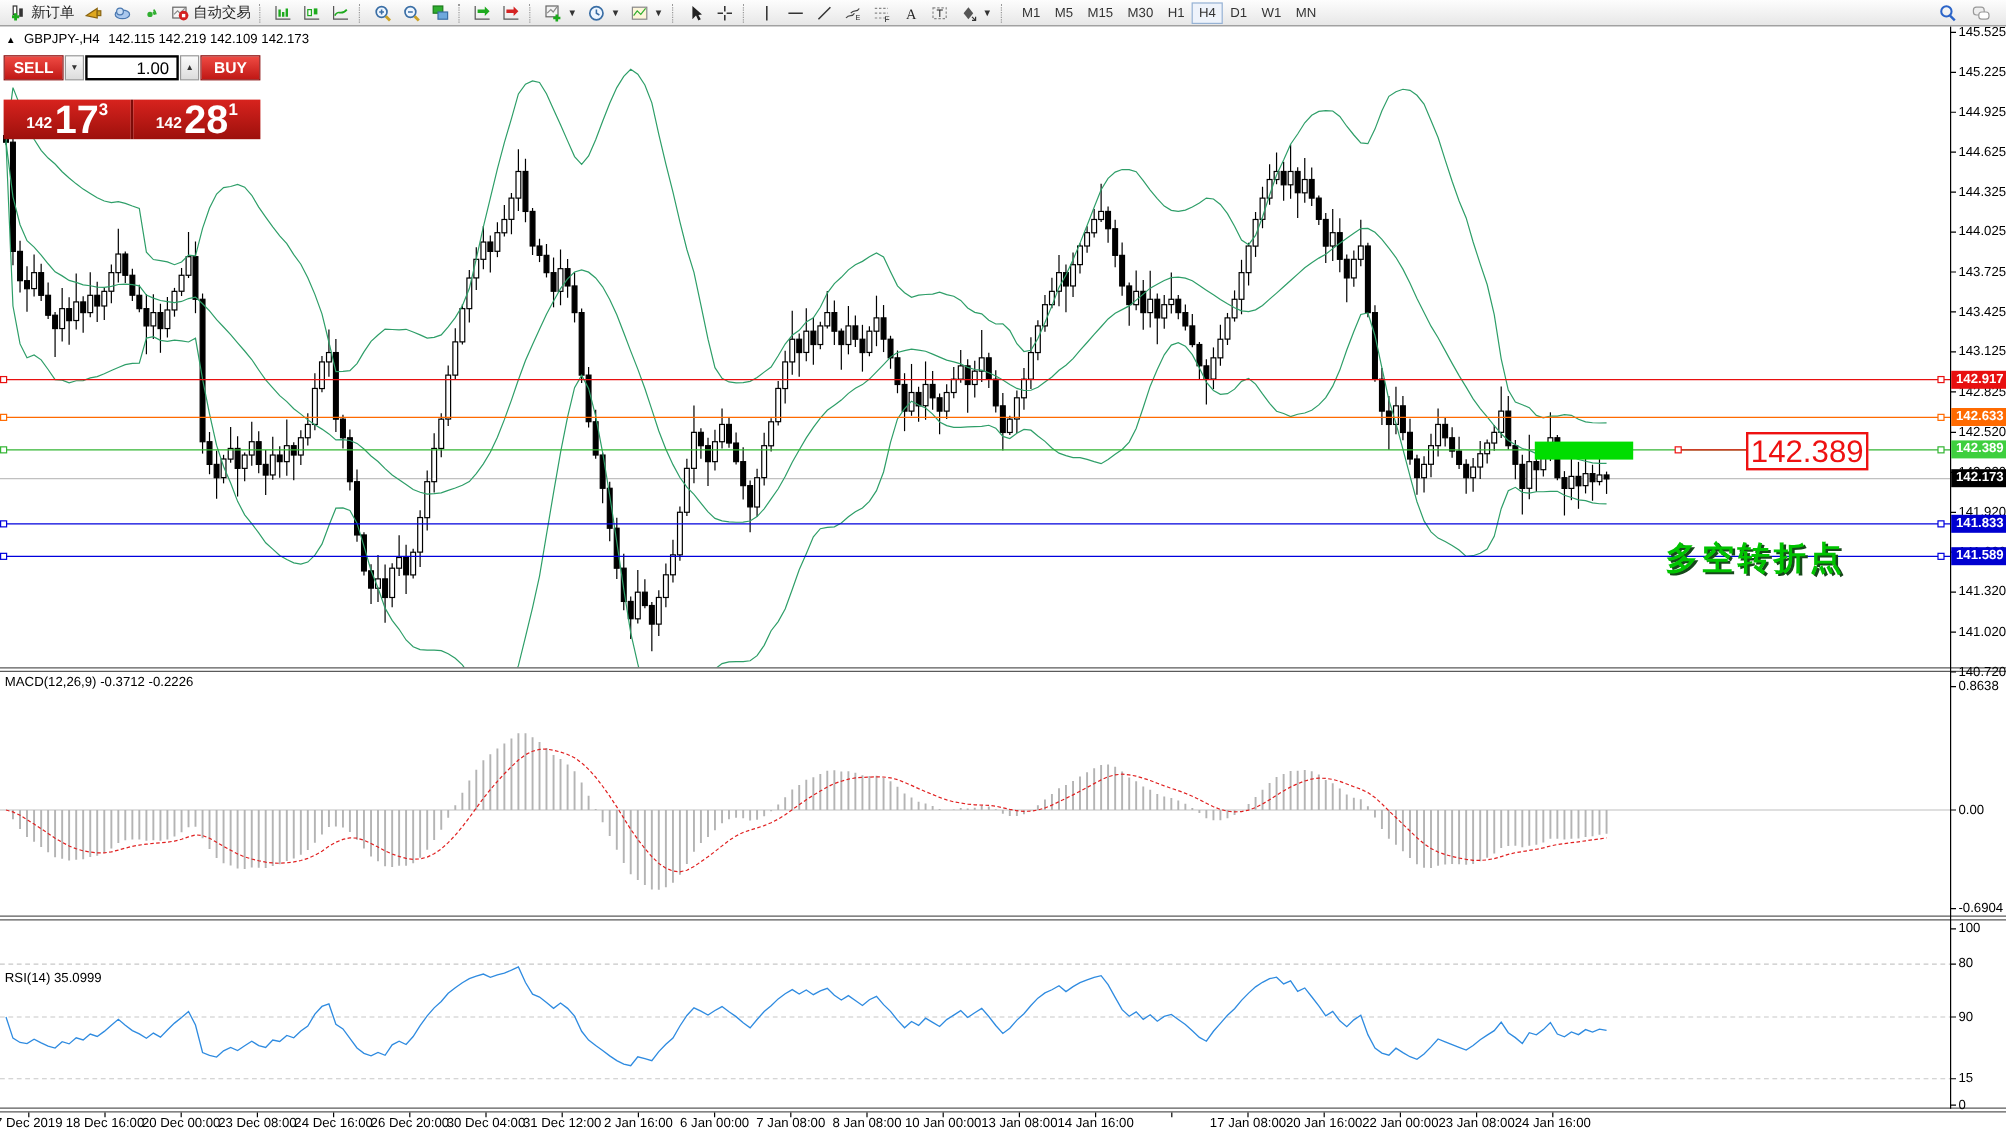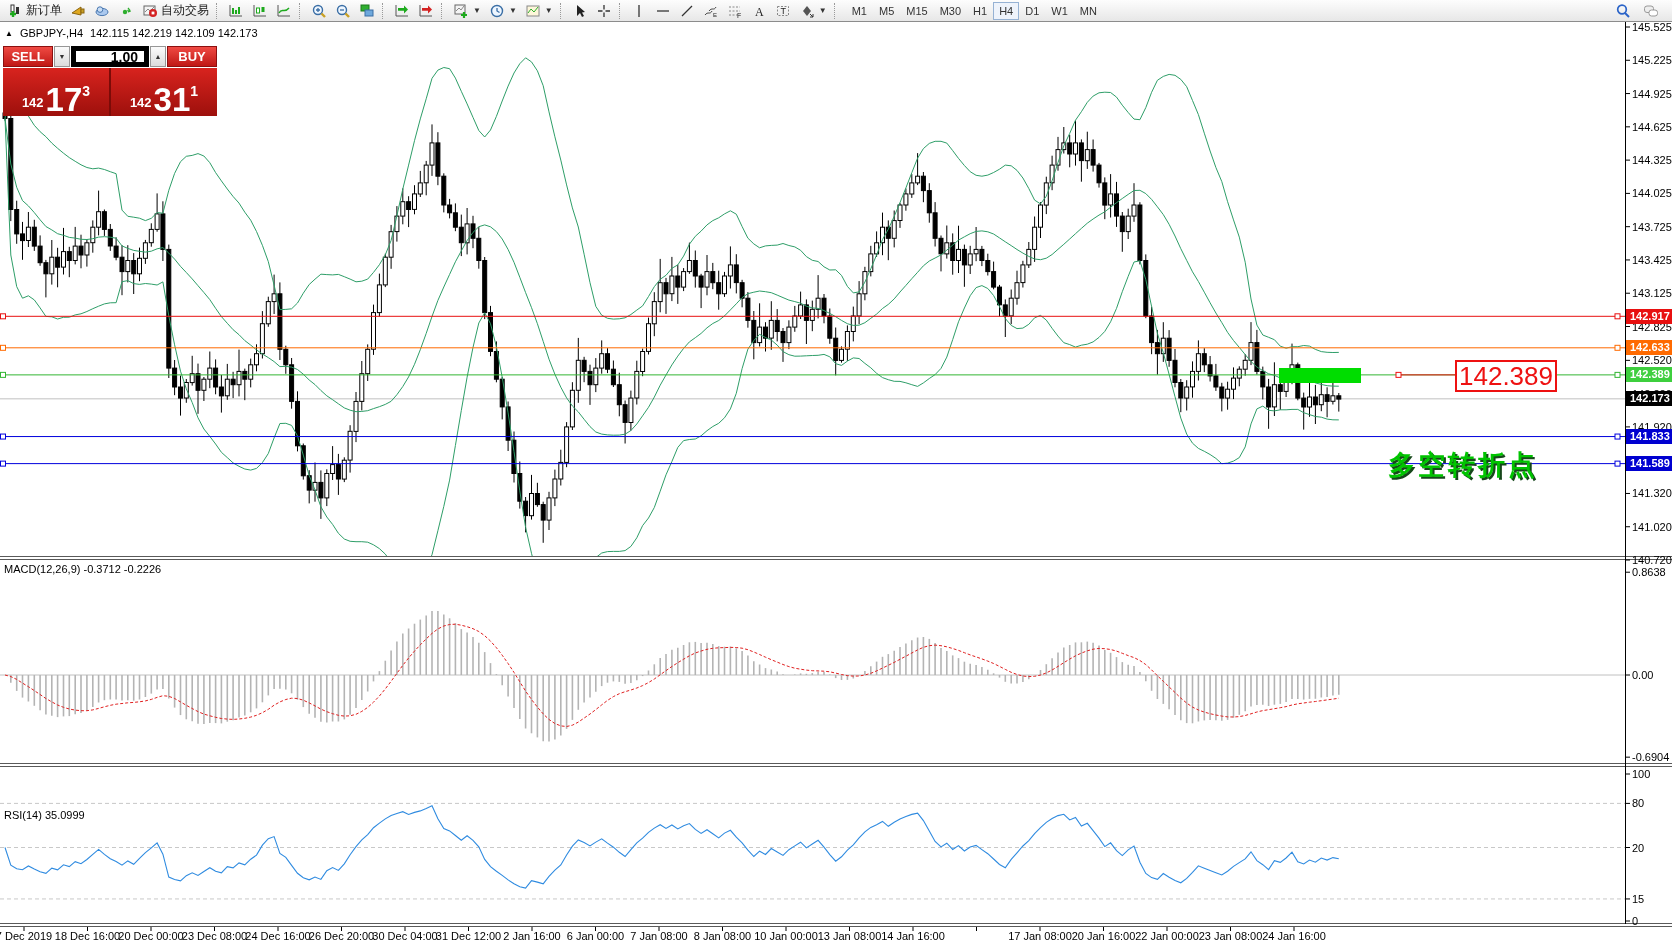--- a/index.html
+++ b/index.html
@@ -22,22 +22,22 @@
   .symbol-info .tri{font-size:8px;}
   .pane-label{position:absolute;left:4px;font-size:11px;color:#000;z-index:5;}
   
   .ocp{position:absolute;left:3px;top:46px;width:214px;z-index:20;font-family:"Liberation Sans",sans-serif;}
   .ocp-row1{display:flex;height:21px;gap:1px;}
   .btn-red{background:linear-gradient(#ef4a43,#c01815);border:1px solid #8c0f0f;color:#fff;font-weight:bold;
            font-size:13px;display:flex;align-items:center;justify-content:center;}
   .ocp-sell,.ocp-buy{flex:0 0 50px;}
   .ocp-spin{flex:0 0 16px;background:linear-gradient(#fbfbfb,#dcdcdc);border:1px solid #979797;color:#333;
             font-size:7px;display:flex;align-items:center;justify-content:center;}
-  .ocp-vol{flex:1;border:5px solid #000000;font-size:14px;font-weight:bold;text-align:right;padding:0 6px;color:#000;min-width:0;}
-  .ocp-row2{display:flex;height:48px;margin-top:1px;}
+  .ocp-vol{flex:1;border:2px solid #000000;font-size:14px;font-weight:normal;text-align:right;padding:0 6px;color:#000;min-width:0;}
+  .ocp-row2{display:flex;height:48px;margin-top:1px;align-items:flex-end;}
   .ocp-big{flex:1;background:linear-gradient(#d8231e,#9d100c);display:flex;align-items:flex-end;
            justify-content:center;color:#fff;padding-bottom:2px;}
   .ocp-big.left{border-right:2px solid #7c0b08;}
   .ocp-big .pre{font-size:13px;font-weight:bold;margin:0 2px 4px 0;}
   .ocp-big .big{font-size:33px;line-height:29px;font-weight:600;}
   .ocp-big .sup{font-size:14px;font-weight:bold;margin-bottom:15px;}
   
   .price-axis{position:absolute;left:1626px;top:22px;width:46px;height:903px;z-index:6;}
   .pa-tick{position:absolute;left:6px;font-size:11px;color:#000;white-space:nowrap;}
   .pa-tag{position:absolute;left:0;width:46px;height:15px;font-size:11px;font-weight:bold;color:#fff;
@@ -1118,21 +1118,21 @@
       <div class="btn-red ocp-buy">BUY</div>
     </div>
     <div class="ocp-row2">
       <div class="ocp-big left">
         <span class="pre">142</span>
         <span class="big">17</span>
         <span class="sup">3</span>
       </div>
       <div class="ocp-big">
         <span class="pre">142</span>
-        <span class="big">31</span>
+        <span class="big">28</span>
         <span class="sup">1</span>
       </div>
     </div>
   </div>
 
   <div class="pane-label" style="top:563px;">MACD(12,26,9) -0.3712 -0.2226</div>
   <div class="pane-label" style="top:769px;margin-top:40px;">RSI(14) 35.0999</div>
 
   <div class="price-label-box">
     <span>142.389</span>
@@ -1161,21 +1161,21 @@
       <div class="pa-tag" style="background: rgb(255, 106, 0); top: 318.31px;">142.633</div>
       <div class="pa-tag" style="background: rgb(62, 207, 62); top: 345.376px;">142.389</div>
       <div class="pa-tag" style="background: rgb(0, 0, 208); top: 407.054px;">141.833</div>
       <div class="pa-tag" style="background: rgb(0, 0, 208); top: 434.12px;">141.589</div>
       <div class="pa-tag" style="background: rgb(0, 0, 0); top: 369.337px;">142.173</div>
       <div class="ind-tick" style="top: 544.208px;">0.8638</div>
       <div class="ind-tick" style="top: 647px;">0.00</div>
       <div class="ind-tick" style="top: 729.158px;">-0.6904</div>
       <div class="ind-tick" style="top: 746px;">100</div>
       <div class="ind-tick" style="top: 775.4px;">80</div>
-      <div class="ind-tick" style="top: 819.5px;">20</div>
+      <div class="ind-tick" style="top: 819.5px;">90</div>
       <div class="ind-tick" style="top: 870.95px;">15</div>
       <div class="ind-tick" style="top: 893px;">0</div>
     </div>
   <div class="time-axis" id="time-axis">
       <div class="ta-label" style="left: 24px;">7 Dec 2019</div>
       <div class="ta-label" style="left: 87.5px;">18 Dec 16:00</div>
       <div class="ta-label" style="left: 151px;">20 Dec 00:00</div>
       <div class="ta-label" style="left: 214.5px;">23 Dec 08:00</div>
       <div class="ta-label" style="left: 278px;">24 Dec 16:00</div>
       <div class="ta-label" style="left: 341.5px;">26 Dec 20:00</div>

